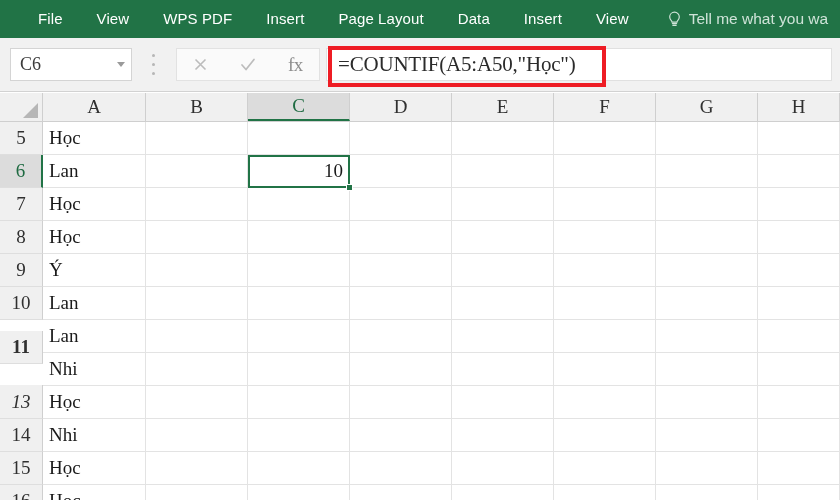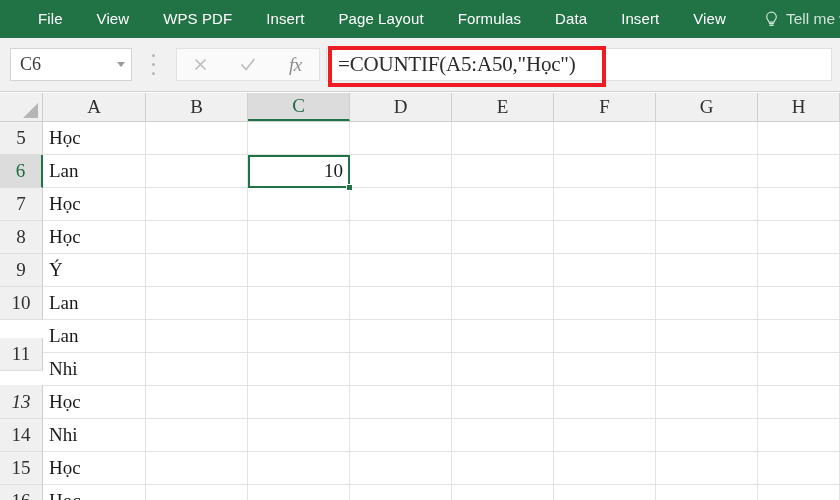--- a/index.html
+++ b/index.html
@@ -144,21 +144,20 @@
     width: 40px;
     height: 31px;
     display: flex;
     align-items: center;
     justify-content: center;
     color: #b9b9b9;
   }
   .fbtn svg { display: block; }
   .fx-glyph {
     font-family: "Liberation Serif", serif;
-    font-style: italic;
     font-size: 19px;
     color: #8d8d8d;
     letter-spacing: -0.5px;
   }
   .formula-input {
     position: absolute;
     left: 326px;
     top: 48px;
     right: 8px;
     height: 33px;
@@ -299,21 +298,20 @@
 <body>
 
 <div class="app">
 
   <div class="ribbon">
     <div class="ribbon-tab">File</div>
     <div class="ribbon-tab">View</div>
     <div class="ribbon-tab">WPS PDF</div>
     <div class="ribbon-tab">Insert</div>
     <div class="ribbon-tab">Page Layout</div>
-    <div class="ribbon-tab">Formulas</div>
     <div class="ribbon-tab">Data</div>
     <div class="ribbon-tab">Insert</div>
     <div class="ribbon-tab">View</div>
     <div class="tellme">
       <span class="bulb">
         <svg width="15" height="17" viewBox="0 0 15 17">
           <path d="M7.5 1.2c-2.7 0-4.8 2.1-4.8 4.7 0 1.8 1 3 1.8 3.9.4.5.6.9.6 1.4h4.8c0-.5.2-.9.6-1.4.8-.9 1.8-2.1 1.8-3.9 0-2.6-2.1-4.7-4.8-4.7z" fill="none" stroke="#cfe3d8" stroke-width="1.2"></path>
           <path d="M5.4 12.6h4.2M5.9 14.4h3.2" stroke="#cfe3d8" stroke-width="1.2" fill="none" stroke-linecap="round"></path>
         </svg>
       </span>
@@ -373,21 +371,21 @@
         <div class="colhead" style="left: 656px; width: 102px;">G</div>
         <div class="colhead" style="left: 758px; width: 82px;">H</div>
       </div>
     <div id="rowheads">
         <div class="rowhead" style="top: 29px; height: 33px; line-height: 32px;">5</div>
         <div class="rowhead sel" style="top: 62px; height: 33px; line-height: 32px;">6</div>
         <div class="rowhead" style="top: 95px; height: 33px; line-height: 32px;">7</div>
         <div class="rowhead" style="top: 128px; height: 33px; line-height: 32px;">8</div>
         <div class="rowhead" style="top: 161px; height: 33px; line-height: 32px;">9</div>
         <div class="rowhead" style="top: 194px; height: 33px; line-height: 32px;">10</div>
-        <div class="rowhead" style="top: 245px; height: 33px; line-height: 32px;">11</div>
+        <div class="rowhead" style="top: 238px; height: 33px; line-height: 32px; font-weight: bold;">11</div>
         <div class="rowhead" style="top: 260px; height: 33px; line-height: 32px; margin-top: 32px;">12</div>
         <div class="rowhead" style="top: 293px; height: 33px; line-height: 32px; font-style: italic;">13</div>
         <div class="rowhead" style="top: 326px; height: 33px; line-height: 32px;">14</div>
         <div class="rowhead" style="top: 359px; height: 33px; line-height: 32px;">15</div>
         <div class="rowhead" style="top: 392px; height: 33px; line-height: 32px;">16</div>
       </div>
     <div id="cells">
         <div class="cell" style="left: 43px; top: 29px; width: 103px; height: 33px; line-height: 31px;">Học</div>
         <div class="cell" style="left: 146px; top: 29px; width: 102px; height: 33px; line-height: 31px;"></div>
         <div class="cell" style="left: 248px; top: 29px; width: 102px; height: 33px; line-height: 31px;"></div>

